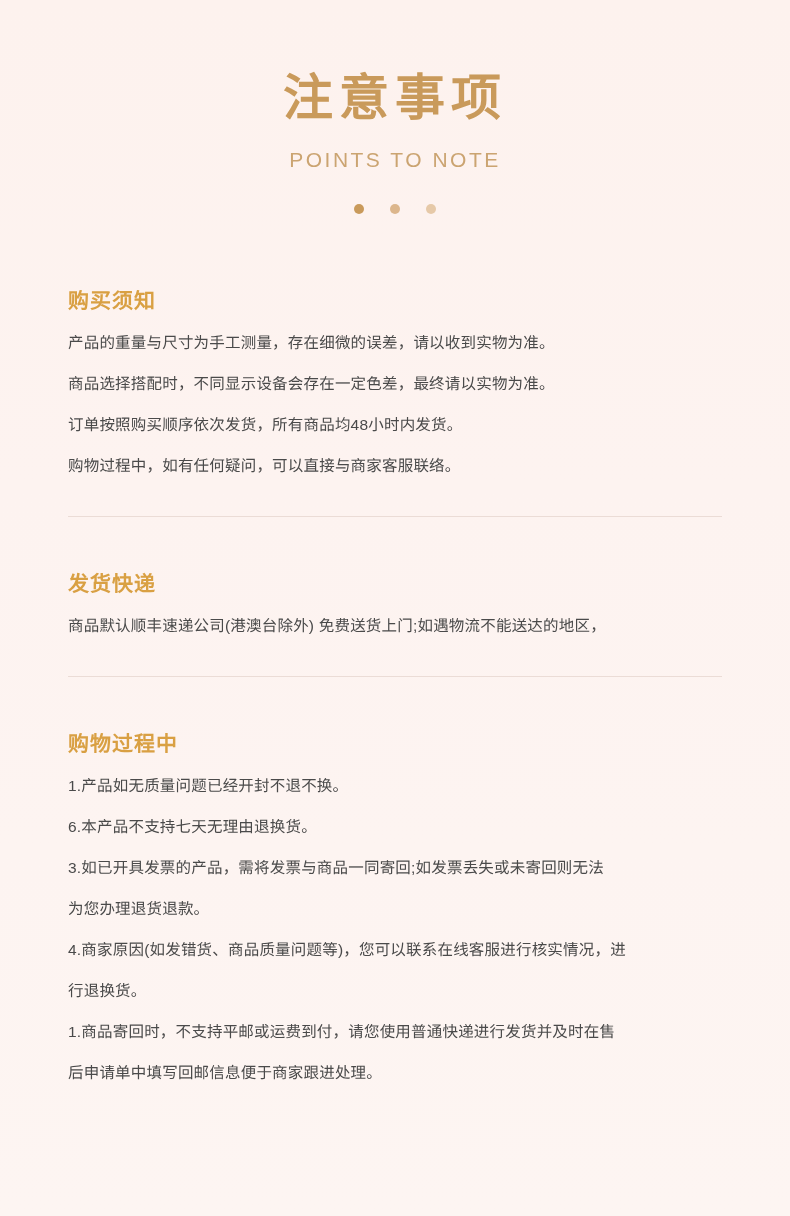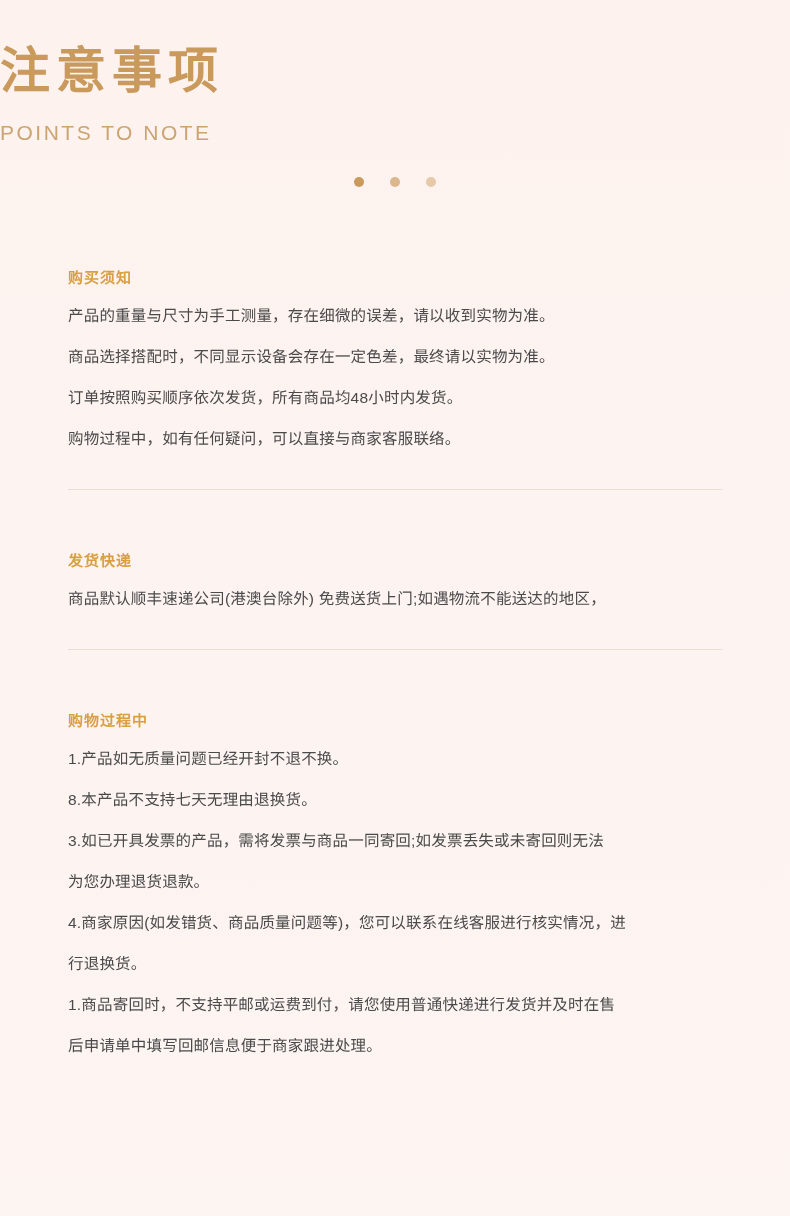--- a/index.html
+++ b/index.html
@@ -17,22 +17,22 @@
     position: relative;
     width: 790px;
     min-height: 1216px;
     box-sizing: border-box;
     background: linear-gradient(180deg, #fdf2ee 0%, #fdf3f0 40%, #fdf5f2 100%);
     overflow: hidden;
   }
 
   
   .header {
-    padding-top: 44px;
-    text-align: left;
+    padding-top: 71px;
+    text-align: center;
   }
   .header-title {
     font-size: 50px;
     line-height: 1.1;
     font-weight: bold;
     letter-spacing: 6px;
     color: #c99a5b;
     margin: 0;
   }
   .header-sub {
@@ -63,25 +63,25 @@
   .content {
     margin: 0 auto;
     padding: 0 68px;
     box-sizing: border-box;
   }
   .section {
     padding-top: 46px;
   }
   .section.first { padding-top: 66px; }
   .section-title {
-    font-size: 15px;
+    font-size: 21px;
     font-weight: bold;
     color: #d9a043;
     letter-spacing: 1px;
-    margin: 13px 0 8px 0;
+    margin: 4px 0 8px 0;
   }
   .lines p {
     font-size: 15.5px;
     line-height: 41px;
     color: #4a4a4a;
     margin: 0;
     letter-spacing: 0.2px;
   }
   .divider {
     height: 1px;
@@ -123,21 +123,21 @@
       <div class="lines">
         <p>商品默认顺丰速递公司(港澳台除外) 免费送货上门;如遇物流不能送达的地区，</p>
       </div>
       <div class="divider"></div>
     </div>
 
     <div class="section">
       <h2 class="section-title">购物过程中</h2>
       <div class="lines">
         <p>1.产品如无质量问题已经开封不退不换。</p>
-        <p>8.本产品不支持七天无理由退换货。</p>
+        <p>6.本产品不支持七天无理由退换货。</p>
         <p>3.如已开具发票的产品，需将发票与商品一同寄回;如发票丢失或未寄回则无法</p>
         <p>为您办理退货退款。</p>
         <p>4.商家原因(如发错货、商品质量问题等)，您可以联系在线客服进行核实情况，进</p>
         <p>行退换货。</p>
         <p>1.商品寄回时，不支持平邮或运费到付，请您使用普通快递进行发货并及时在售</p>
         <p>后申请单中填写回邮信息便于商家跟进处理。</p>
       </div>
     </div>
 
     <div class="bottom-space"></div>

